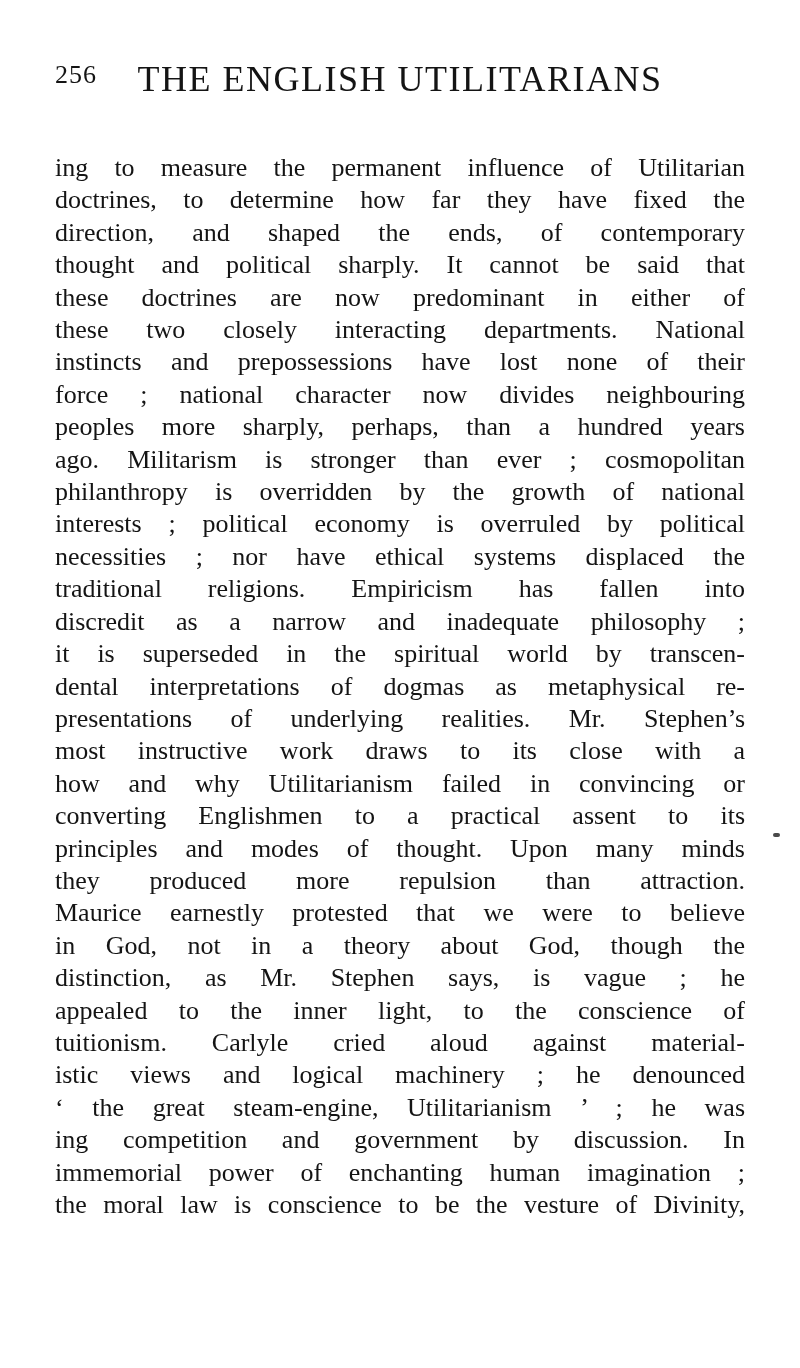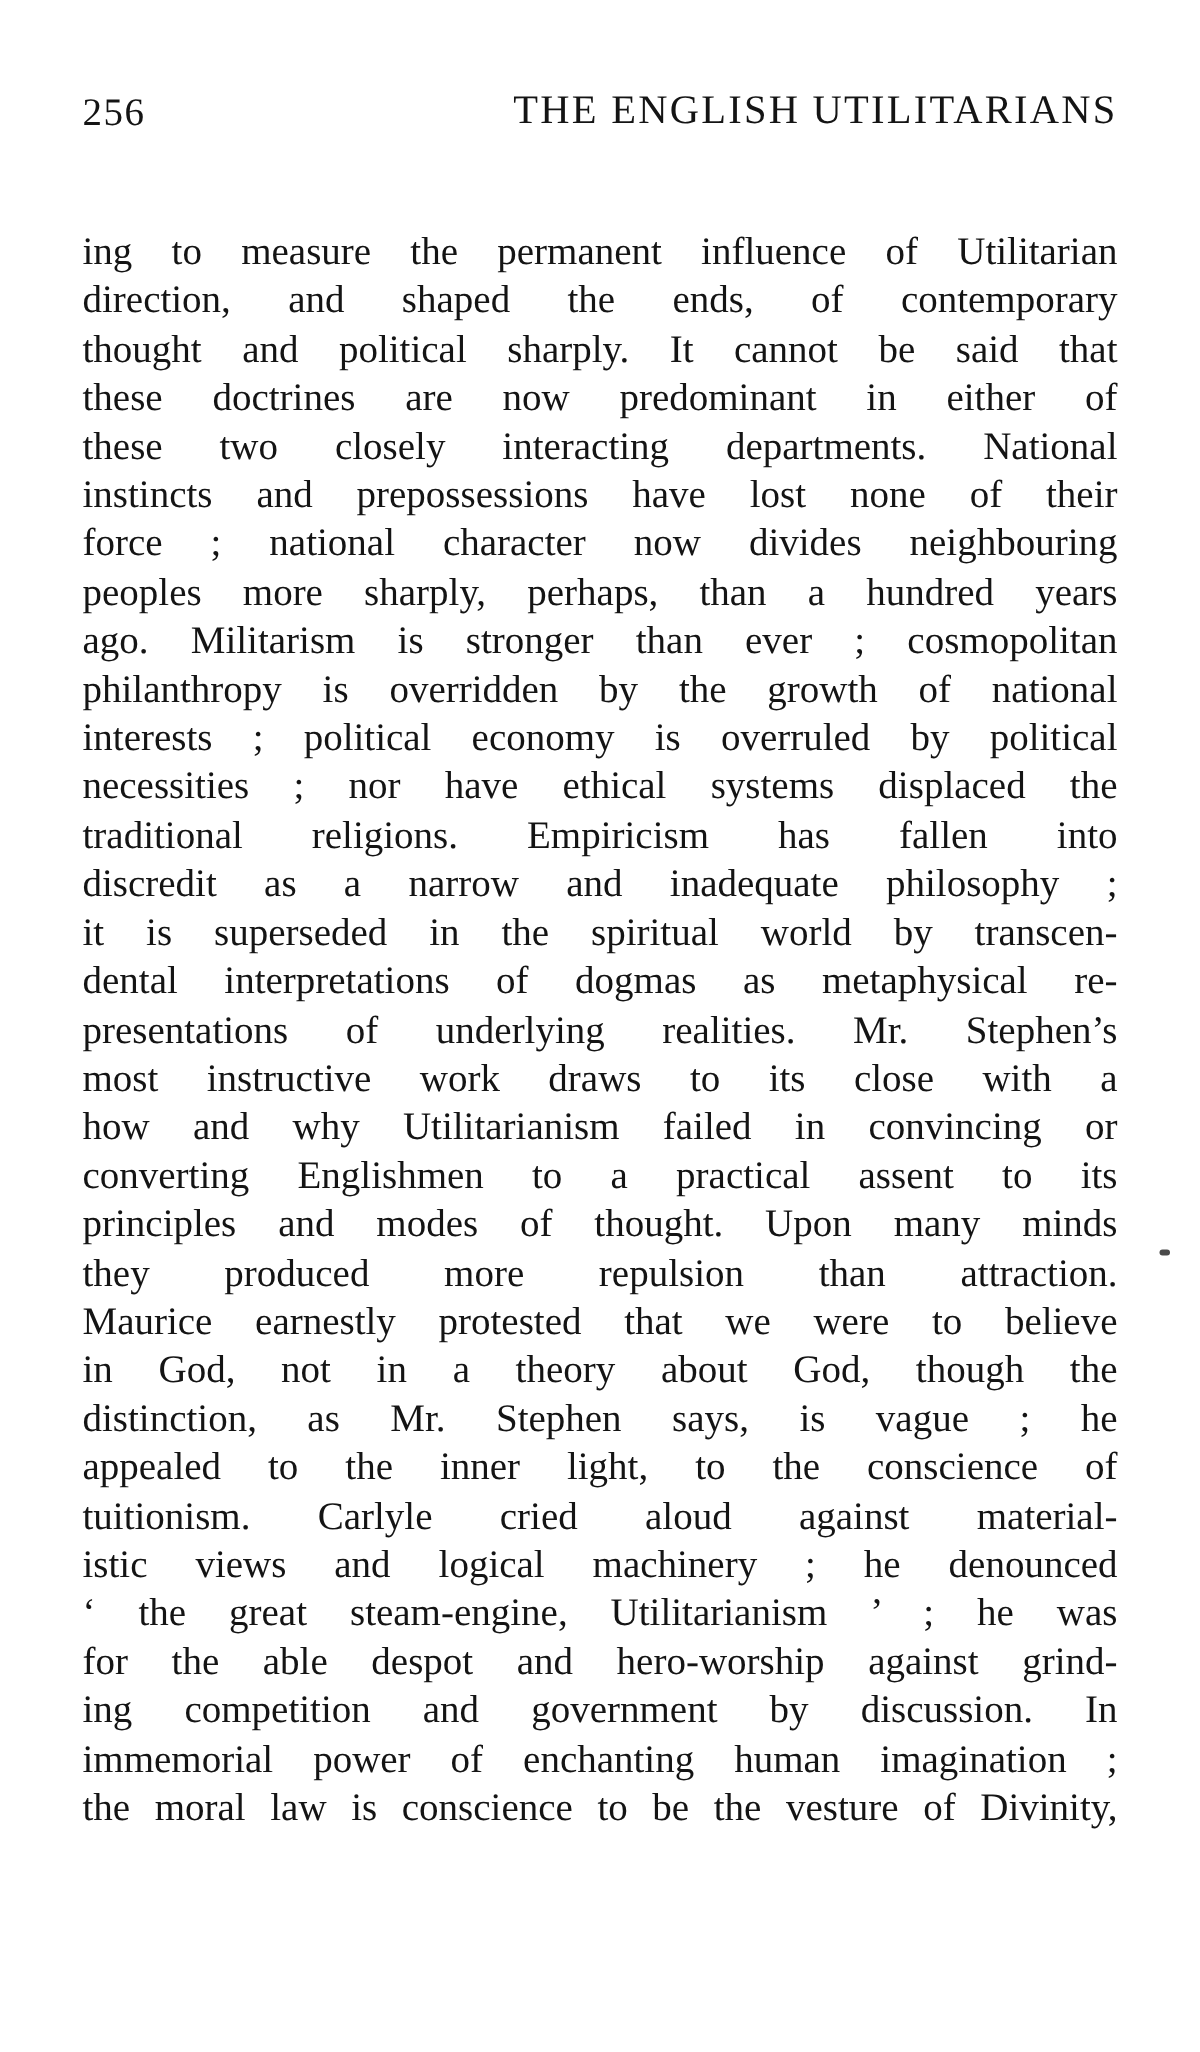--- a/index.html
+++ b/index.html
@@ -26,22 +26,22 @@
   }
   .page-number {
     position: absolute;
     left: 0;
     top: 2px;
     font-size: 26px;
     letter-spacing: 1px;
   }
   .running-title {
     display: block;
-    text-align: right;
-    font-size: 27px;
+    text-align: center;
+    font-size: 36px;
     letter-spacing: 1.5px;
     white-space: nowrap;
   }
   .body-text {
     position: absolute;
     top: 108px;
     left: 55px;
     width: 690px;
     margin-top: 44px;
   }
@@ -67,20 +67,21 @@
 <body>
 
 <div class="sheet">
   <div class="running-head">
     <span class="page-number">256</span>
     <span class="running-title">THE ENGLISH UTILITARIANS</span>
   </div>
 
   <div class="body-text">
       <div class="text-line">ing to measure the permanent influence of Utilitarian</div>
+      <div class="text-line">doctrines, to determine how far they have fixed the</div>
       <div class="text-line">direction, and shaped the ends, of contemporary</div>
       <div class="text-line">thought and political sharply. It cannot be said that</div>
       <div class="text-line">these doctrines are now predominant in either of</div>
       <div class="text-line">these two closely interacting departments. National</div>
       <div class="text-line">instincts and prepossessions have lost none of their</div>
       <div class="text-line">force ; national character now divides neighbouring</div>
       <div class="text-line">peoples more sharply, perhaps, than a hundred years</div>
       <div class="text-line">ago. Militarism is stronger than ever ; cosmopolitan</div>
       <div class="text-line">philanthropy is overridden by the growth of national</div>
       <div class="text-line">interests ; political economy is overruled by political</div>
@@ -95,20 +96,19 @@
       <div class="text-line">converting Englishmen to a practical assent to its</div>
       <div class="text-line">principles and modes of thought. Upon many minds</div>
       <div class="text-line">they produced more repulsion than attraction.</div>
       <div class="text-line">Maurice earnestly protested that we were to believe</div>
       <div class="text-line">in God, not in a theory about God, though the</div>
       <div class="text-line">distinction, as Mr. Stephen says, is vague ; he</div>
       <div class="text-line">appealed to the inner light, to the conscience of</div>
       <div class="text-line">tuitionism. Carlyle cried aloud against material-</div>
       <div class="text-line">istic views and logical machinery ; he denounced</div>
       <div class="text-line">‘ the great steam-engine, Utilitarianism ’ ; he was</div>
-      <div class="text-line">for the able despot and hero-worship against grind-</div>
       <div class="text-line">ing competition and government by discussion. In</div>
       <div class="text-line">immemorial power of enchanting human imagination ;</div>
       <div class="text-line">the moral law is conscience to be the vesture of Divinity,</div>
     </div>
 
   <div class="scan-speck"></div>
 </div>
 
 </body></html>

